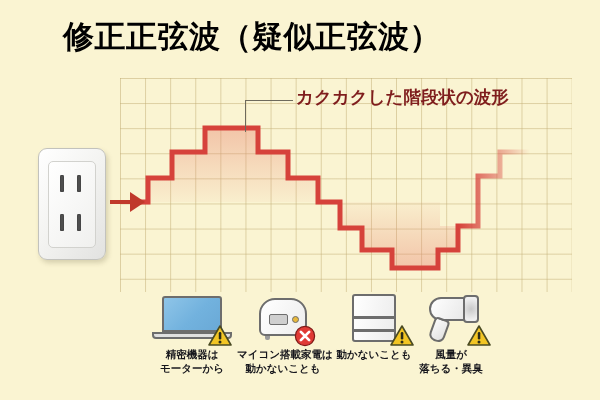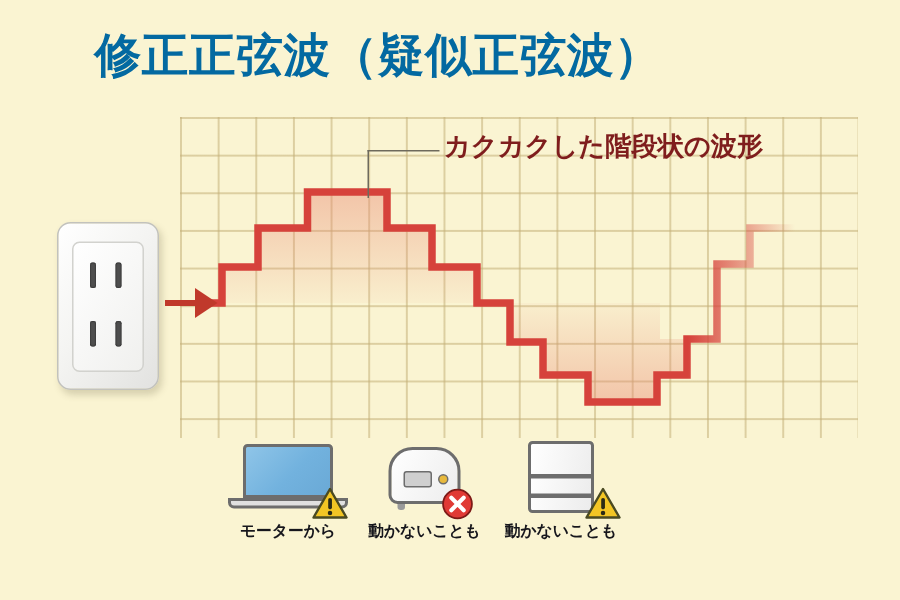--- a/index.html
+++ b/index.html
@@ -35,21 +35,21 @@
   
   #title {
     position: absolute;
     left: 0;
     top: 16px;
     width: 504px;
     text-align: center;
     font-size: 31px;
     font-weight: bold;
     letter-spacing: 0.5px;
-    color: #0369a1;
+    color: #000000;
     white-space: nowrap;
   }
   
   #annotation {
     position: absolute;
     left: 296px;
     top: 86px;
     font-size: 17.5px;
     font-weight: bold;
     line-height: 1.33;
@@ -354,52 +354,70 @@
       <div class="appliance-art">
         <div class="laptop-screen"></div>
         <div class="laptop-base"></div>
         <svg class="badge" viewBox="0 0 24 22">
           <path d="M12 1 L23 20 L1 20 Z" fill="#f2c524" stroke="#4a4a22" stroke-width="1.6" stroke-linejoin="round"></path>
           <rect x="10.8" y="7" width="2.5" height="7.5" rx="1.2" fill="#2b2b16"></rect>
           <circle cx="12" cy="17" r="1.5" fill="#2b2b16"></circle>
         </svg>
       </div>
       <div class="appliance-caption">
+        <div>精密機器は</div>
         <div>モーターから</div>
       </div>
     </div>
 
     <div class="appliance" id="appliance-1">
       <div class="appliance-art">
         <div class="cooker-body"></div>
         <div class="cooker-panel"></div>
         <div class="cooker-knob"></div>
         <div class="cooker-foot" style="left:28px"></div>
         <div class="cooker-foot" style="left:59px"></div>
         <svg class="badge" id="badge-1" viewBox="0 0 24 24">
           <circle cx="12" cy="12" r="10.5" fill="#e03a35" stroke="#7d1a17" stroke-width="1.3"></circle>
           <path d="M7.5 7.5 L16.5 16.5 M16.5 7.5 L7.5 16.5" stroke="#ffffff" stroke-width="3" stroke-linecap="round"></path>
         </svg>
       </div>
       <div class="appliance-caption">
+        <div>マイコン搭載家電は</div>
         <div>動かないことも</div>
       </div>
     </div>
 
     <div class="appliance" id="appliance-2">
       <div class="appliance-art">
         <div class="fridge-body"></div>
         <div class="fridge-line" id="fridge-line-1"></div>
         <div class="fridge-line" id="fridge-line-2"></div>
         <svg class="badge" viewBox="0 0 24 22">
           <path d="M12 1 L23 20 L1 20 Z" fill="#f2c524" stroke="#4a4a22" stroke-width="1.6" stroke-linejoin="round"></path>
           <rect x="10.8" y="7" width="2.5" height="7.5" rx="1.2" fill="#2b2b16"></rect>
           <circle cx="12" cy="17" r="1.5" fill="#2b2b16"></circle>
         </svg>
       </div>
       <div class="appliance-caption">
         <div>動かないことも</div>
       </div>
     </div>
 
+    <div class="appliance" id="appliance-3">
+      <div class="appliance-art">
+        <div class="dryer-body"></div>
+        <div class="dryer-nozzle"></div>
+        <div class="dryer-handle"></div>
+        <svg class="badge" viewBox="0 0 24 22">
+          <path d="M12 1 L23 20 L1 20 Z" fill="#f2c524" stroke="#4a4a22" stroke-width="1.6" stroke-linejoin="round"></path>
+          <rect x="10.8" y="7" width="2.5" height="7.5" rx="1.2" fill="#2b2b16"></rect>
+          <circle cx="12" cy="17" r="1.5" fill="#2b2b16"></circle>
+        </svg>
+      </div>
+      <div class="appliance-caption">
+        <div>風量が</div>
+        <div>落ちる・異臭</div>
+      </div>
+    </div>
 
   </div>
 </div>
 
 </body></html>

